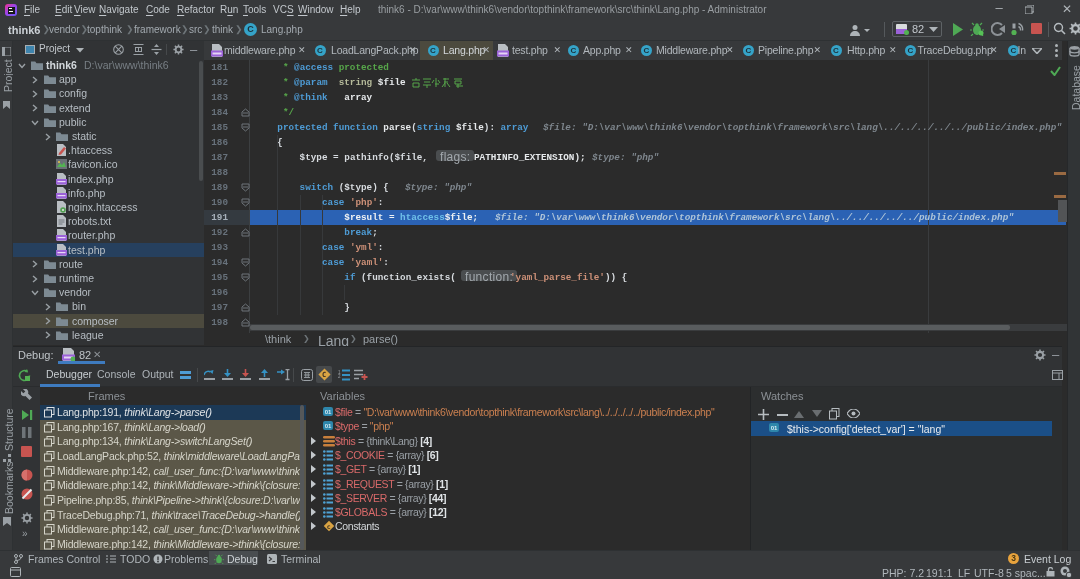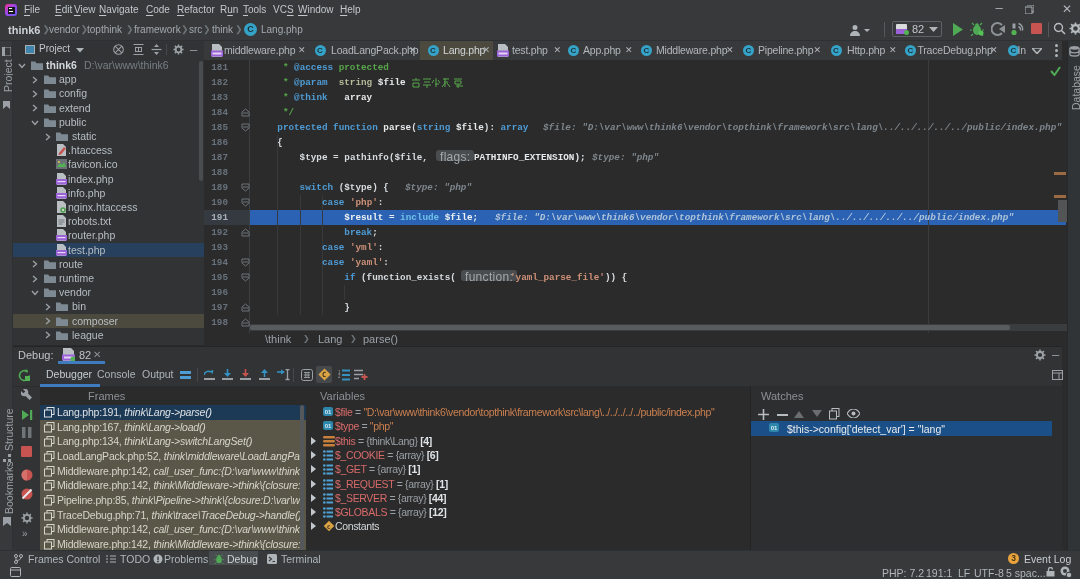--- a/index.html
+++ b/index.html
@@ -60,20 +60,21 @@
   <span class="menu" style="left:55px"><u>E</u>dit</span>
   <span class="menu" style="left:74px"><u>V</u>iew</span>
   <span class="menu" style="left:99px"><u>N</u>avigate</span>
   <span class="menu" style="left:146px"><u>C</u>ode</span>
   <span class="menu" style="left:177px"><u>R</u>efactor</span>
   <span class="menu" style="left:220px">R<u>u</u>n</span>
   <span class="menu" style="left:243px"><u>T</u>ools</span>
   <span class="menu" style="left:273px">VC<u>S</u></span>
   <span class="menu" style="left:298px"><u>W</u>indow</span>
   <span class="menu" style="left:340px"><u>H</u>elp</span>
+  <span id="wtitle">think6 - D:\var\www\think6\vendor\topthink\framework\src\think\Lang.php - Administrator</span>
   <div class="winbtn" style="left:982px;font-size:13px;line-height:15px">–</div>
   <div class="winbtn" style="left:1012px"><svg width="9" height="9" style="margin-top:5px">
         <path d="M2 0h7v7h-2 M0 2h7v7h-7z" fill="none" stroke="#aeb4b8"></path>
       </svg></div>
   <div class="winbtn" style="left:1050px;font-size:12px">✕</div>
 </div>
 
 <div class="abs" id="navbar">
   <span class="crumb" style="left:8px;font-weight:bold;font-size:11px;color:#ccd1d6">think6</span>
   <span class="csep" style="left:42.5px">❯</span>
@@ -432,34 +433,34 @@
         </g>
       </svg></div>
   <div class="cline" style="top:30px;width:812px"><span class="grn" style="left:27.9px">*</span><span class="kw" style="left:39.1px">@think</span><span class="whtb" style="left:89.3px">array</span></div>
   <div class="cline" style="top:45px;width:812px"><span class="grn" style="left:27.9px">*/</span></div>
   <div class="cline" style="top:60px;width:812px"><span class="kw" style="left:22.3px">protected function </span><span class="whtb" style="left:128.3px">parse</span><span class="wht" style="left:156.2px">(</span><span class="kw" style="left:161.8px">string</span><span class="whtb" style="left:195.3px"> $file</span><span class="wht" style="left:228.8px">): </span><span class="kw" style="left:245.5px">array</span><span class="hint" style="left:288.0px">$file: "D:\var\www\think6\vendor\topthink\framework\src\lang\../../../../../public/index.php"</span></div>
   <div class="cline" style="top:75px;width:812px"><span class="wht" style="left:22.3px">{</span></div>
   <div class="cline" style="top:90px;width:812px"><span class="wht" style="left:44.6px">$type</span><span class="wht" style="left:72.5px"> = </span><span class="wht" style="left:89.3px">pathinfo</span><span class="wht" style="left:133.9px">($file,</span><span class="chip" style="left:181px">flags:</span><span class="whtb" style="left:219.0px">PATHINFO_EXTENSION);</span><span class="hint" style="left:337.0px">$type: "php"</span></div>
   <div class="cline" style="top:105px;width:812px"></div>
   <div class="cline" style="top:120px;width:812px"><span class="kw" style="left:44.6px">switch</span><span class="wht" style="left:78.1px"> ($type) {</span><span class="hint" style="left:150.0px">$type: "php"</span></div>
   <div class="cline" style="top:135px;width:812px"><span class="kw" style="left:67.0px">case</span><span class="str" style="left:94.9px">'php'</span><span class="wht" style="left:122.8px">:</span></div>
-  <div class="cline" style="top:150px;width:812px"><span class="hlw" style="left:89.3px">$result = </span><span class="hlk" style="left:145.1px">include</span><span class="hlw" style="left:184.1px"> $file;</span><span class="hlh" style="left:240.0px">$file: "D:\var\www\think6\vendor\topthink\framework\src\lang\../../../../../public/index.php"</span></div>
+  <div class="cline" style="top:150px;width:812px"><span class="hlw" style="left:89.3px">$result = </span><span class="hlk" style="left:145.1px">htaccess</span><span class="hlw" style="left:184.1px"> $file;</span><span class="hlh" style="left:240.0px">$file: "D:\var\www\think6\vendor\topthink\framework\src\lang\../../../../../public/index.php"</span></div>
   <div class="cline" style="top:165px;width:812px"><span class="kw" style="left:89.3px">break</span><span class="wht" style="left:117.2px">;</span></div>
   <div class="cline" style="top:180px;width:812px"><span class="kw" style="left:67.0px">case</span><span class="str" style="left:94.9px">'yml'</span><span class="wht" style="left:122.8px">:</span></div>
   <div class="cline" style="top:195px;width:812px"><span class="kw" style="left:67.0px">case</span><span class="str" style="left:94.9px">'yaml'</span><span class="wht" style="left:128.3px">:</span></div>
   <div class="cline" style="top:210px;width:812px"><span class="kw" style="left:89.3px">if</span><span class="wht" style="left:100.4px"> (</span><span class="wht" style="left:111.6px">function_exists</span><span class="wht" style="left:195.3px">(</span><span class="chip" style="left:206px">function:</span><span class="str" style="left:255.0px">'yaml_parse_file'</span><span class="wht" style="left:350.0px">)) {</span></div>
   <div class="cline" style="top:240px;width:812px"><span class="wht" style="left:89.3px">}</span></div>
   <div style="position:absolute;left:46px;top:264px;width:817px;height:7px;background:#3a3c3e"></div>
   <div style="position:absolute;left:46px;top:265px;width:760px;height:5px;background:#595c5e;border-radius:2px"></div>
 </div>
 
 <div class="abs" style="left:204px;top:333px;width:843px;height:13px;background:#2b2b2b">
   <span style="position:absolute;left:61px;top:0px;font-size:11px;color:#9aa1a7">\think</span>
   <span style="position:absolute;left:99px;top:1px;font-size:8px;color:#6d7478">❯</span>
-  <span style="position:absolute;left:114px;top:0px;font-size:11px;color:#9aa1a7">Lang</span>
+  <span style="position:absolute;left:114px;top:0px;font-size:14px;color:#9aa1a7">Lang</span>
   <span style="position:absolute;left:146px;top:1px;font-size:8px;color:#6d7478">❯</span>
   <span style="position:absolute;left:159px;top:0px;font-size:11px;color:#9aa1a7">parse()</span>
 </div>
 
 <div class="abs" style="left:1050px;top:60px;width:17px;height:273px">
   <svg style="position:absolute;left:0px;top:6px" width="11" height="10">
       <path d="M1 5l3.5 4L10 1" stroke="#4fa955" stroke-width="2" fill="none"></path>
     </svg>
   <div style="position:absolute;left:4px;top:112px;width:12px;height:3px;background:#9a6a42"></div>
   <div style="position:absolute;left:4px;top:135px;width:12px;height:3px;background:#9a6a42"></div>

